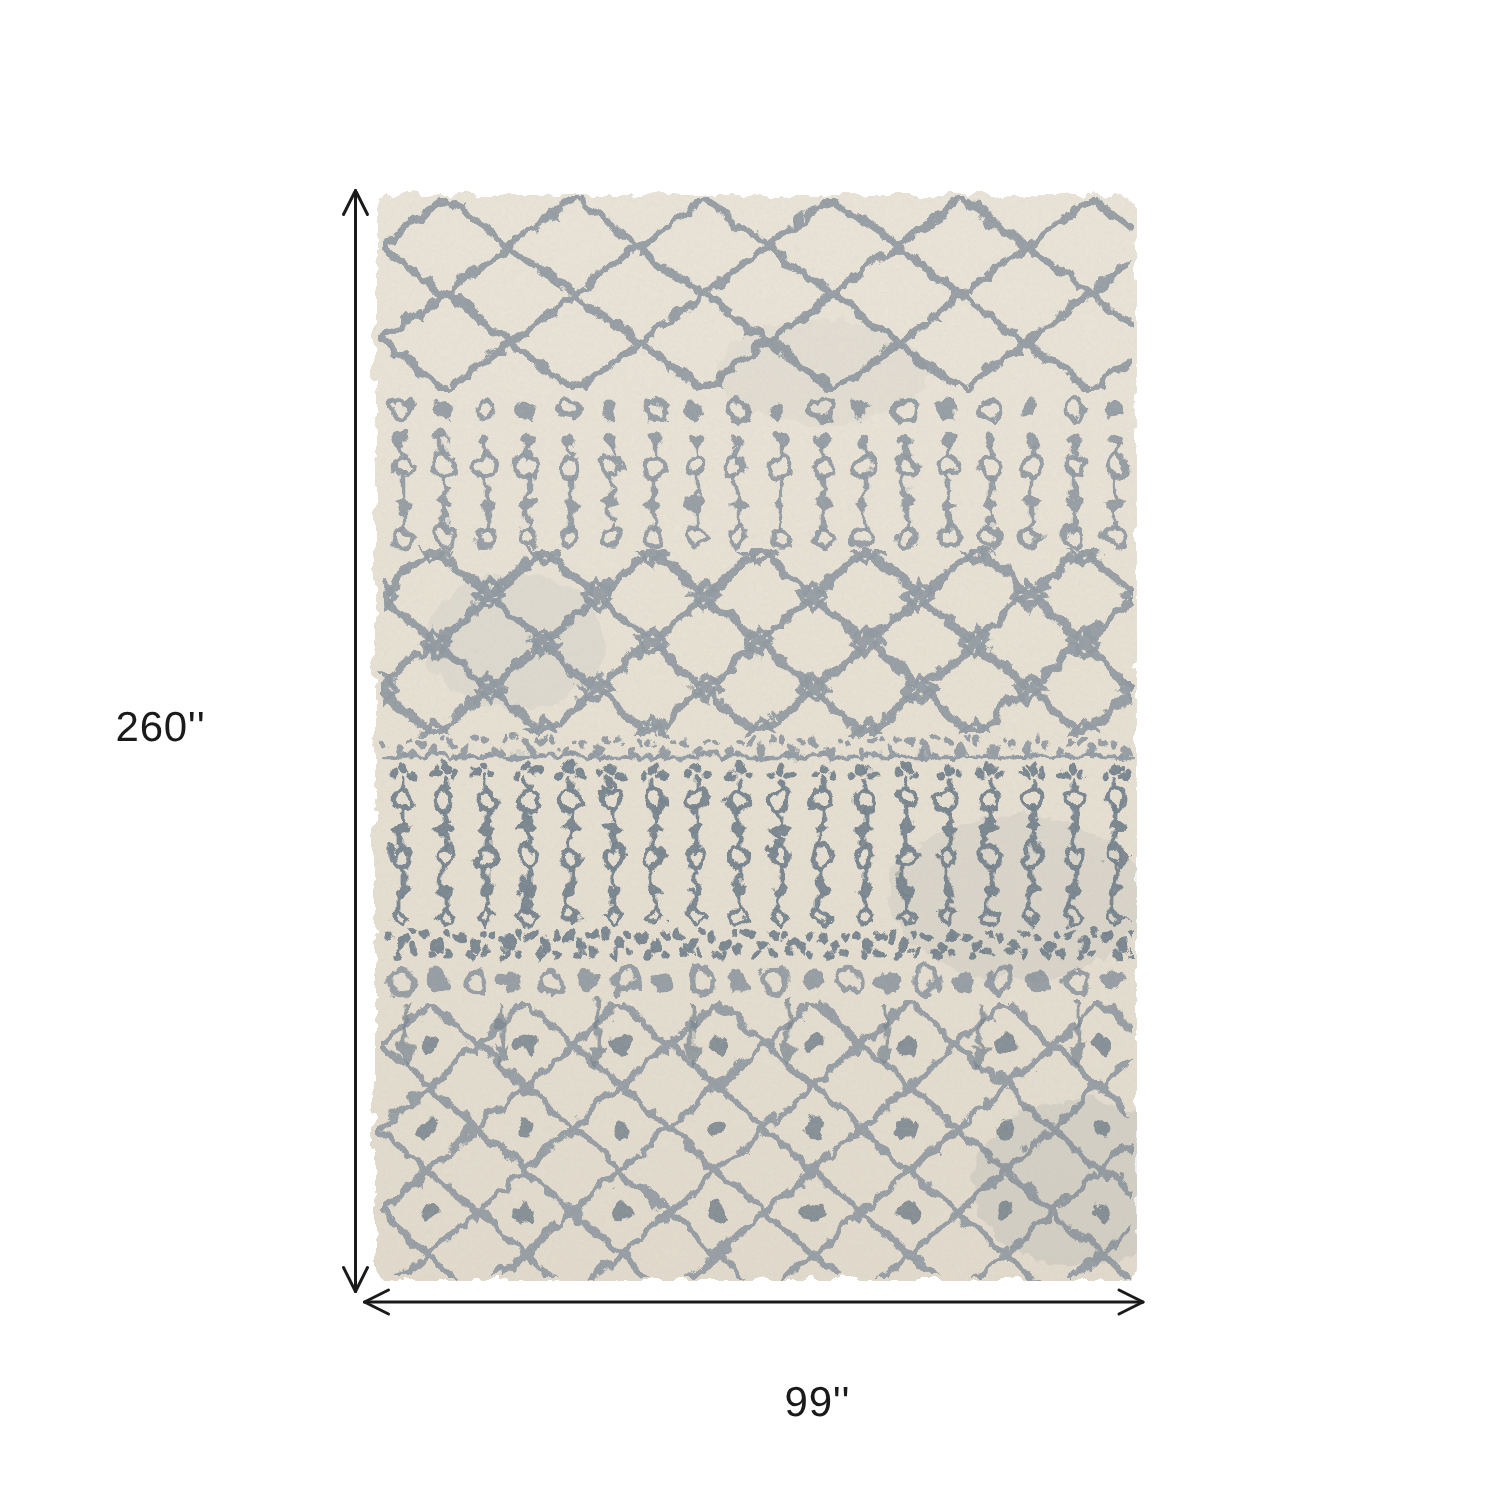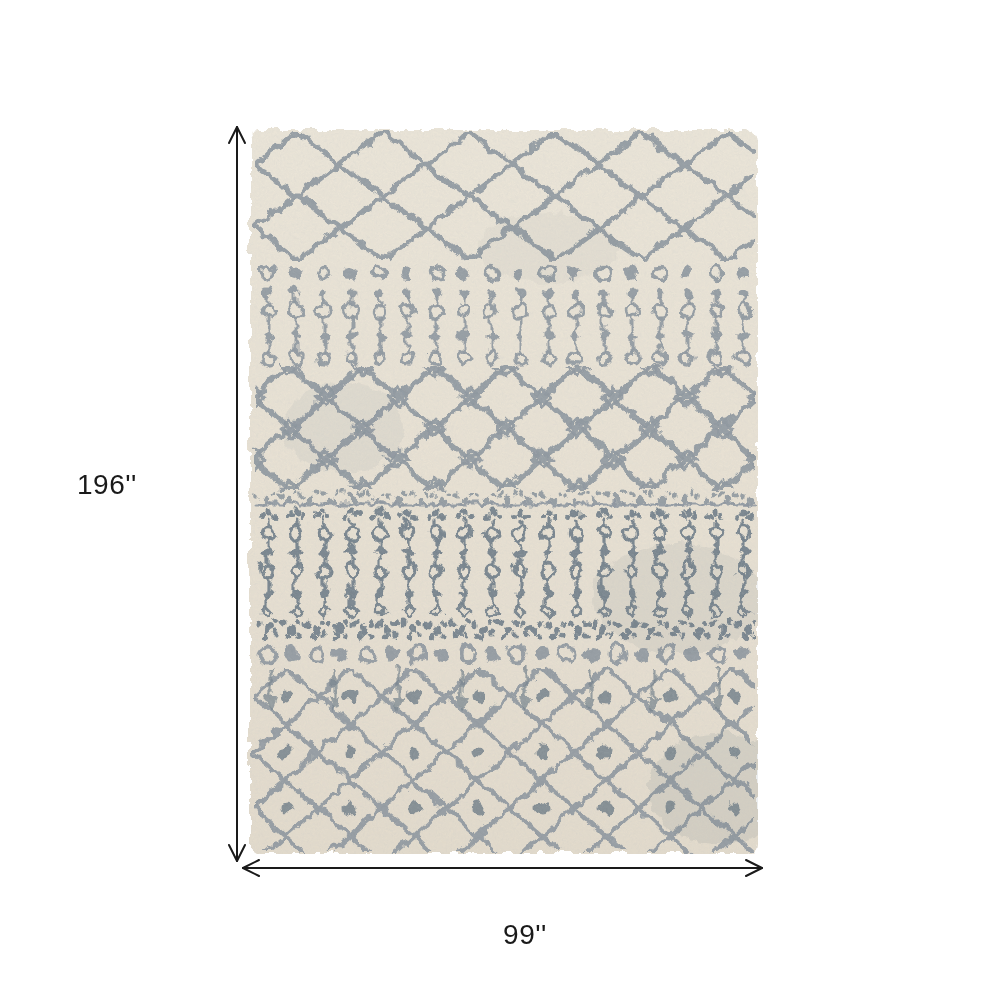--- a/index.html
+++ b/index.html
@@ -17,21 +17,21 @@
   .rug-svg{position:absolute;left:246px;top:126px;width:512px;height:728px;}
   .arrow-svg{position:absolute;overflow:visible;}
   .arrow-svg.v{left:222px;top:118px;width:30px;height:750px;}
   .arrow-svg.h{left:234px;top:854px;width:544px;height:30px;}
   .arrow-stroke{stroke:var(--annotation);stroke-width:2;fill:none;stroke-linecap:round;}
   .dim-label{
     position:absolute;color:var(--annotation);font-size:28px;letter-spacing:.5px;
     text-align:center;line-height:34px;white-space:nowrap;
   }
   .h-label{left:67px;top:468px;width:80px;}
-  .w-label{left:480px;top:918px;width:90px;}
+  .w-label{left:500px;top:918px;width:90px;}
   
   .lat{fill:none;stroke:var(--pattern-gray);opacity:.92;}
   .latD{fill:none;stroke:var(--pattern-gray-dark);opacity:.95;}
   .ln{stroke:var(--pattern-gray);stroke-width:3;stroke-linecap:round;opacity:.92;fill:none;}
   .lnD{stroke:var(--pattern-gray-dark);stroke-width:3.2;stroke-linecap:round;opacity:.95;fill:none;}
   .dotF{fill:var(--pattern-gray);opacity:.92;}
   .dotFD{fill:var(--pattern-gray-dark);opacity:.95;}
   .dotH{fill:var(--pattern-gray-dark);opacity:.85;}
   .shade{fill:var(--pattern-gray-dark);}
 </style>
@@ -163,16 +163,16 @@
     <path class="arrow-stroke" d="M15 9 L7 25 M15 9 L23 25"></path>
     <path class="arrow-stroke" d="M15 743 L7 727 M15 743 L23 727"></path>
   </svg>
 
   <svg class="arrow-svg h" viewBox="0 0 544 30" xmlns="http://www.w3.org/2000/svg">
     <line class="arrow-stroke" x1="9" y1="14" x2="528" y2="14"></line>
     <path class="arrow-stroke" d="M9 14 L25 6 M9 14 L25 22"></path>
     <path class="arrow-stroke" d="M528 14 L512 6 M528 14 L512 22"></path>
   </svg>
 
-  <div class="dim-label h-label">196''</div>
+  <div class="dim-label h-label">260''</div>
   <div class="dim-label w-label">99''</div>
 
 </div>
 
 </body></html>

